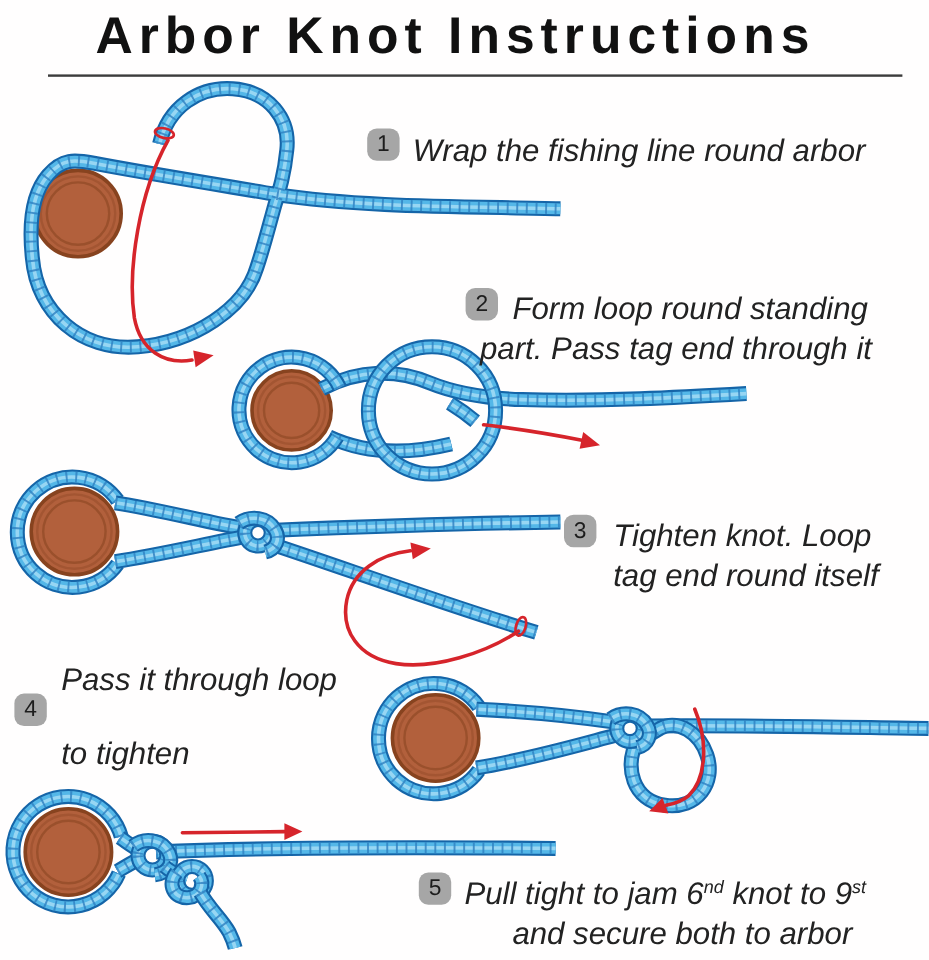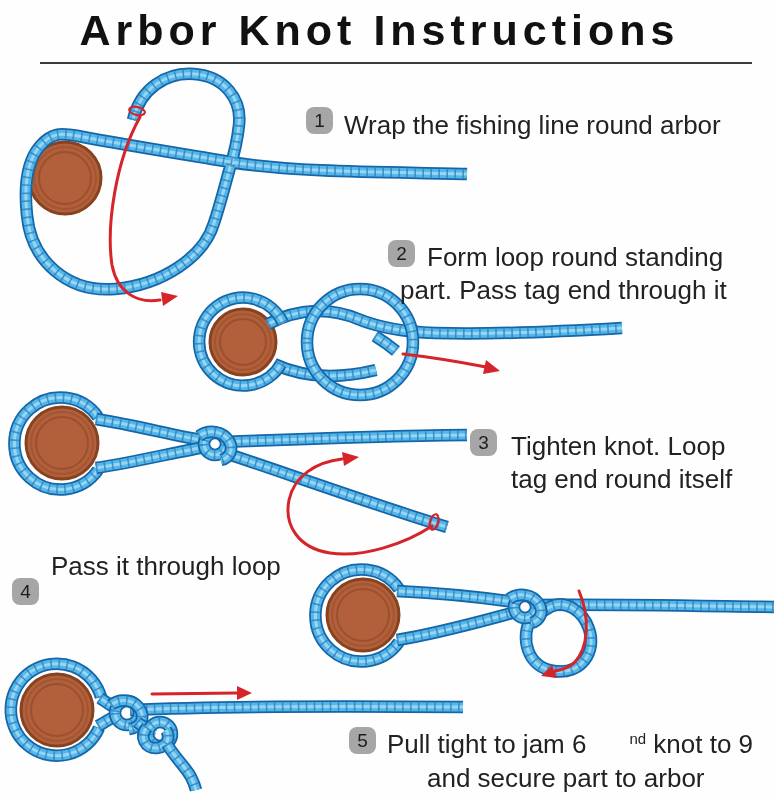--- a/index.html
+++ b/index.html
@@ -2,24 +2,24 @@
 <html style="--title: #111111; --text: #222222; --badge-bg: #a6a6a6; --rope-fill: #54b7e8; --rope-outline: #1565a8; --rope-dash: #2e7fc0; --rope-highlight: #a3dcf5; --arbor-fill: #b2603c; --arbor-rim: #87431f; --arrow-red: #d6242b;"><head>
 <meta charset="utf-8">
 <style>
   html,body{margin:0;padding:0;background:#ffffff;}
   #canvas{position:relative;width:774px;height:800px;background:#fffefe;overflow:hidden;
           font-family:"Liberation Sans", sans-serif;}
   .page-title{position:absolute;top:6px;left:0;width:759px;text-align:center;margin:0;
               font-size:43px;font-weight:700;letter-spacing:5px;color:var(--title,#111);
               font-family:"Liberation Sans", sans-serif;}
   .title-underline{position:absolute;top:62px;left:40px;width:712px;height:2px;background:#3c3c3c;}
-  .step-text{position:absolute;color:var(--text,#222);font-size:26px;line-height:33px;white-space:nowrap;}
+  .step-text{position:absolute;color:var(--text,#222);font-size:26px;line-height:33px;white-space:nowrap;font-style:italic;}
   .badge{position:absolute;width:27px;height:27px;border-radius:8px;background:var(--badge-bg,#a6a6a6);
          color:#1d1d1d;font-size:19px;font-weight:500;display:flex;align-items:center;justify-content:center;}
-  .sup{font-size:15px;position:relative;top:-9px;margin-left:43px;}
+  .sup{font-size:15px;position:relative;top:-9px;}
   svg{position:absolute;overflow:visible;pointer-events:none;}
   .rl0{stroke:var(--rope-outline,#1565a8);stroke-width:12.5;fill:none;stroke-linecap:butt;stroke-linejoin:round;}
   .rl1{stroke:var(--rope-fill,#54b7e8);stroke-width:9;fill:none;stroke-linecap:butt;stroke-linejoin:round;}
   .rl2{stroke:var(--rope-highlight,#a3dcf5);stroke-width:3;fill:none;opacity:.85;stroke-linecap:butt;}
   .rl3{stroke:var(--rope-dash,#2e7fc0);stroke-width:9;fill:none;stroke-dasharray:1.6 6.4;opacity:.8;stroke-linecap:butt;}
   .arrow{stroke:var(--arrow-red,#d6242b);stroke-width:3;fill:none;stroke-linecap:round;}
   .arrowhead{fill:var(--arrow-red,#d6242b);stroke:none;}
   .ring-mark{stroke:var(--arrow-red,#d6242b);stroke-width:2.2;fill:none;}
   .arbor-outer{fill:var(--arbor-fill,#b2603c);stroke:var(--arbor-rim,#87431f);stroke-width:3;}
   .arbor-mid{fill:none;stroke:var(--arbor-rim,#87431f);stroke-width:2;opacity:.35;}
@@ -277,18 +277,19 @@
   <div class="badge" style="left:388px;top:240px">2</div>
   <div class="step-text" style="left:427px;top:241px">Form loop round standing</div>
   <div class="step-text" style="left:400px;top:274px">part. Pass tag end through it</div>
 
   <div class="badge" style="left:470px;top:429px">3</div>
   <div class="step-text" style="left:511px;top:463px">tag end round itself</div>
   <div class="step-text" style="left:511px;top:430px">Tighten knot. Loop</div>
 
   <div class="badge" style="left:12px;top:578px">4</div>
   <div class="step-text" style="left:51px;top:550px">Pass it through loop</div>
+  <div class="step-text" style="left:51px;top:612px">to tighten</div>
 
   <div class="badge" style="left:349px;top:727px">5</div>
   <div class="step-text" style="left:387px;top:728px"><span>Pull tight to jam 6</span><span class="sup">nd</span><span> knot to 9</span><span class="sup">st</span></div>
-  <div class="step-text" style="left:427px;top:762px">and secure part to arbor</div>
+  <div class="step-text" style="left:427px;top:762px">and secure both to arbor</div>
 
 </div>
 
 </body></html>

